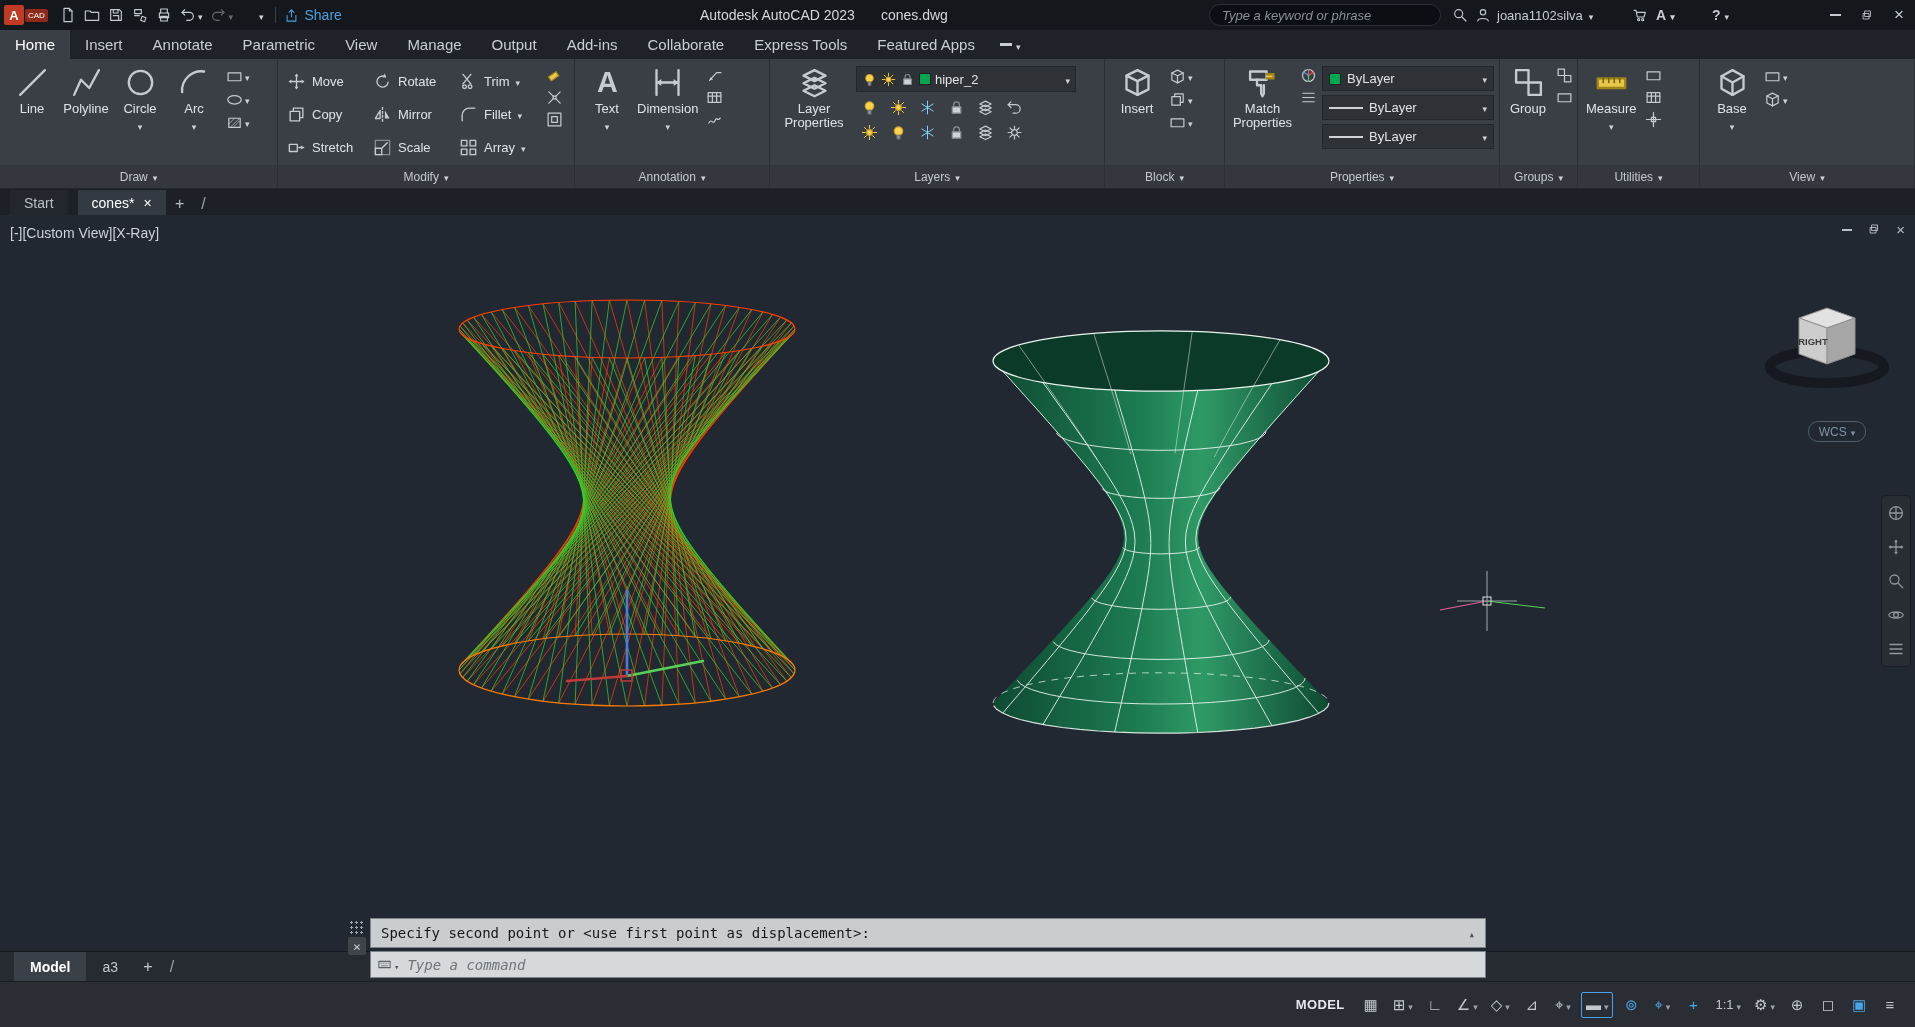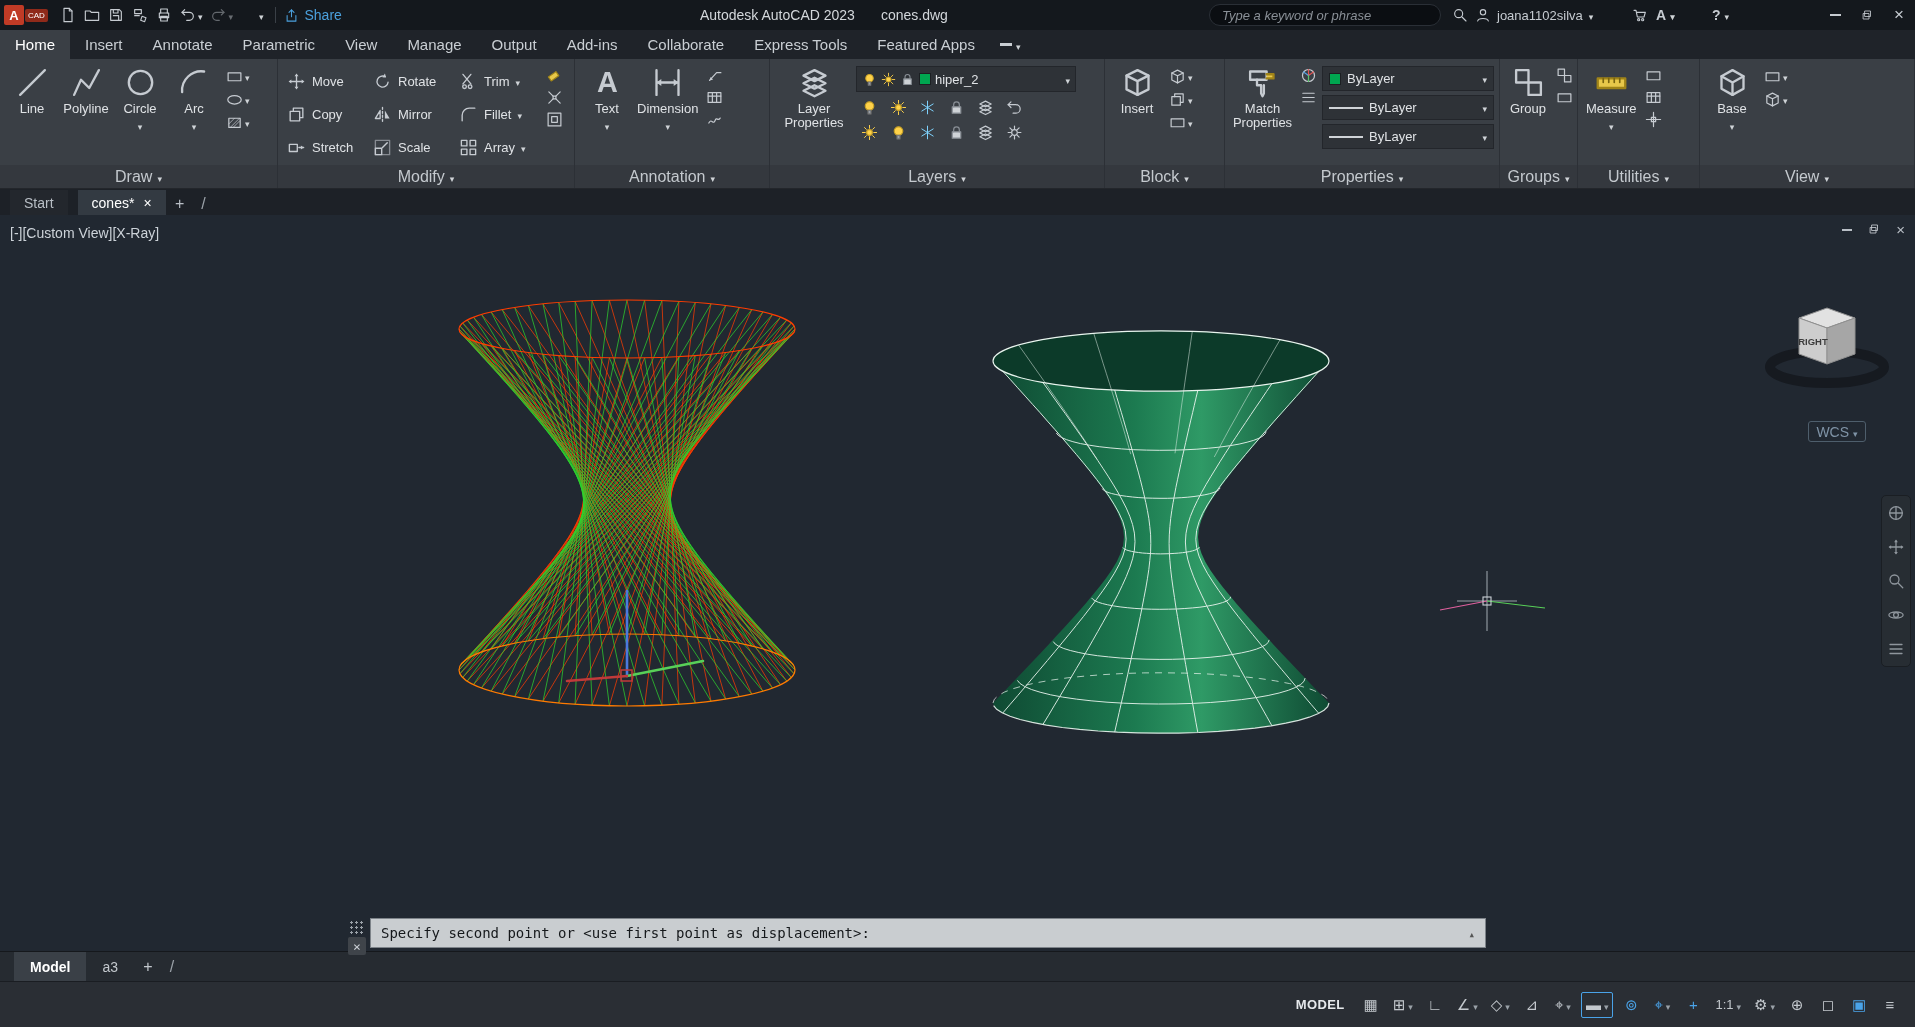--- a/index.html
+++ b/index.html
@@ -35,21 +35,21 @@
   
   .ribbontabs{position:absolute;top:30px;left:0;width:100%;height:29px;background:#1f2329;display:flex;align-items:stretch;color:#c9ced3;font-size:15px;z-index:29}
   .rtab{padding:0 15px;display:flex;align-items:center}
   .rtab.active{background:#3a3f45;color:#fff}
   .rtab-min{display:flex;align-items:center;gap:4px;padding:0 10px}
   .minbar{width:12px;height:3px;background:#c9ced3;display:inline-block}
   
   .ribbon{position:absolute;top:59px;left:0;width:100%;height:130px;background:#3a3f45;display:flex;border-bottom:1px solid #23262b;z-index:28}
   .panel{height:100%;display:flex;flex-direction:column;border-right:1px solid #2c3036}
   .panel-body{flex:1;display:flex;align-items:stretch;padding:3px 5px 0;gap:3px}
-  .panel-label{height:23px;display:flex;align-items:center;justify-content:center;gap:5px;color:#c4c9ce;font-size:16px;background:#34383e}
+  .panel-label{height:23px;display:flex;align-items:center;justify-content:center;gap:5px;color:#c4c9ce;font-size:12px;background:#34383e}
   .bigrow{display:flex;align-items:stretch}
   .bigbtn{min-width:54px;display:flex;flex-direction:column;align-items:center;padding:4px 3px 0;gap:3px;color:#dfe2e5;font-size:13px;line-height:14px;text-align:center}
   .bicon{width:33px;height:33px}
   .minicol{display:flex;flex-direction:column;gap:5px;padding:5px 2px 0}
   .minibtn{display:flex;align-items:center;gap:2px}
   .micon{width:17px;height:17px}
   .mgrid{display:grid;grid-template-columns:86px 86px 86px;grid-auto-rows:33px;align-content:start;padding-top:3px}
   .mitem{display:flex;align-items:center;gap:6px;color:#dfe2e5;font-size:13px;padding-left:4px}
   .gicon{width:19px;height:19px}
   .layers-right{display:flex;flex-direction:column;gap:5px;padding-top:4px}
@@ -71,21 +71,21 @@
   .ftplus::after{content:"+";font-size:16px}
   .pen{width:20px;height:22px;display:flex;align-items:center;justify-content:center;color:#9aa1a8}
   .pen::after{content:"/";font-size:16px}
   
   .canvas{position:absolute;top:215px;left:0;width:1915px;height:736px;background:#212831;overflow:hidden}
   #scene{position:absolute;inset:0;width:1915px;height:736px}
   .vpctrl{position:absolute;left:10px;top:10px;color:#ccd2d8;font-size:14px}
   .vpwin{position:absolute;right:10px;top:6px;display:flex;gap:16px;align-items:center;color:#b9bfc6}
   .vmin{width:10px;height:2px;background:#b9bfc6;display:inline-block}
   .xglyph2::after{content:"×";font-size:15px;color:#b9bfc6}
-  .wcs{position:absolute;left:1808px;top:206px;width:58px;height:21px;border:1px solid #4e5e6c;border-radius:3px;color:#7f93a6;font-size:14px;display:flex;align-items:center;justify-content:center;gap:4px}
+  .wcs{position:absolute;left:1808px;top:206px;width:58px;height:21px;border:1px solid #4e5e6c;border-radius:10px;color:#7f93a6;font-size:12px;display:flex;align-items:center;justify-content:center;gap:4px}
   .wcs .caret{color:#7f93a6}
   .navbar{position:absolute;right:4px;top:280px;width:30px;background:rgba(40,45,52,.9);border:1px solid #1a1e23;border-radius:5px;display:flex;flex-direction:column;align-items:center;padding:6px 0;gap:12px}
   .navitem{width:22px;height:22px;display:flex;align-items:center;justify-content:center}
   .navitem .ic{color:#8f969d}
   
   .cmdwin{position:absolute;left:346px;top:918px;width:1140px;z-index:40;font-family:"DejaVu Sans Mono","Liberation Mono",monospace}
   .cmdgrid{display:grid;grid-template-columns:22px 1fr;grid-template-rows:30px 27px;gap:3px 2px}
   .grip{width:16px;height:14px;margin:2px auto 0;background-image:radial-gradient(#9aa1a8 1.2px,transparent 1.4px);background-size:5px 5px}
   .cmdx{width:18px;height:18px;margin:3px auto 0;background:#3f444a;color:#cfd4d9;display:flex;align-items:center;justify-content:center;border-radius:2px}
   .cmdx::after{content:"×";font-size:13px}
@@ -1261,20 +1261,29 @@
   <div class="cmdgrid">
     <div>
       <div class="grip"></div>
       <div class="cmdx"></div>
     </div>
     <div class="cmdhist">
       <span>Specify second point or &lt;use first point as displacement&gt;:</span>
       <span class="cmdup"></span>
     </div>
     <div style="grid-column:1"></div>
+    <div class="cmdinrow">
+      <span class="cmdicon">
+        <svg class="ic s15">
+            <use href="#icon-keyboard"></use>
+          </svg>
+        <span class="caret"></span>
+      </span>
+      <input class="cmdinput" placeholder="Type a command" style="">
+    </div>
   </div>
 </div>
 
 <div class="modelbar">
   <div style="display:flex;align-items:center">
 
       <div class="mtab active">
         <span>Model</span>
       </div>
 

